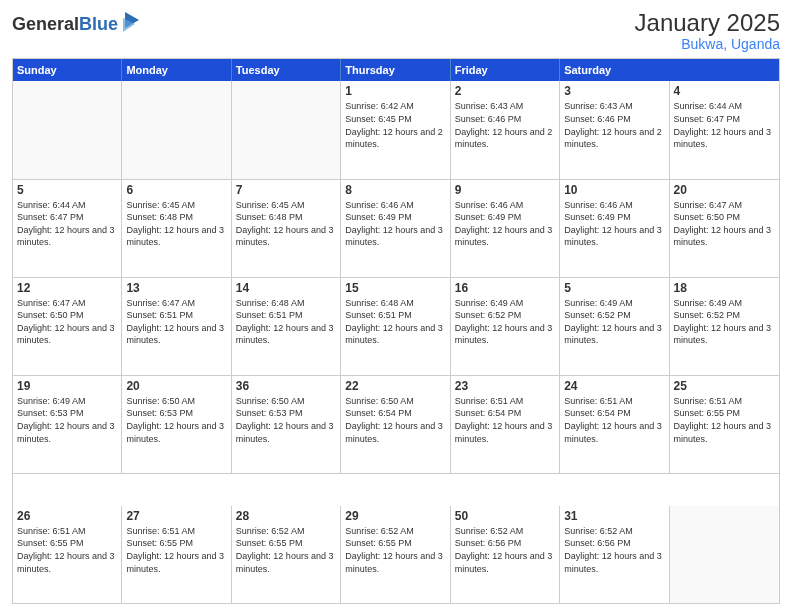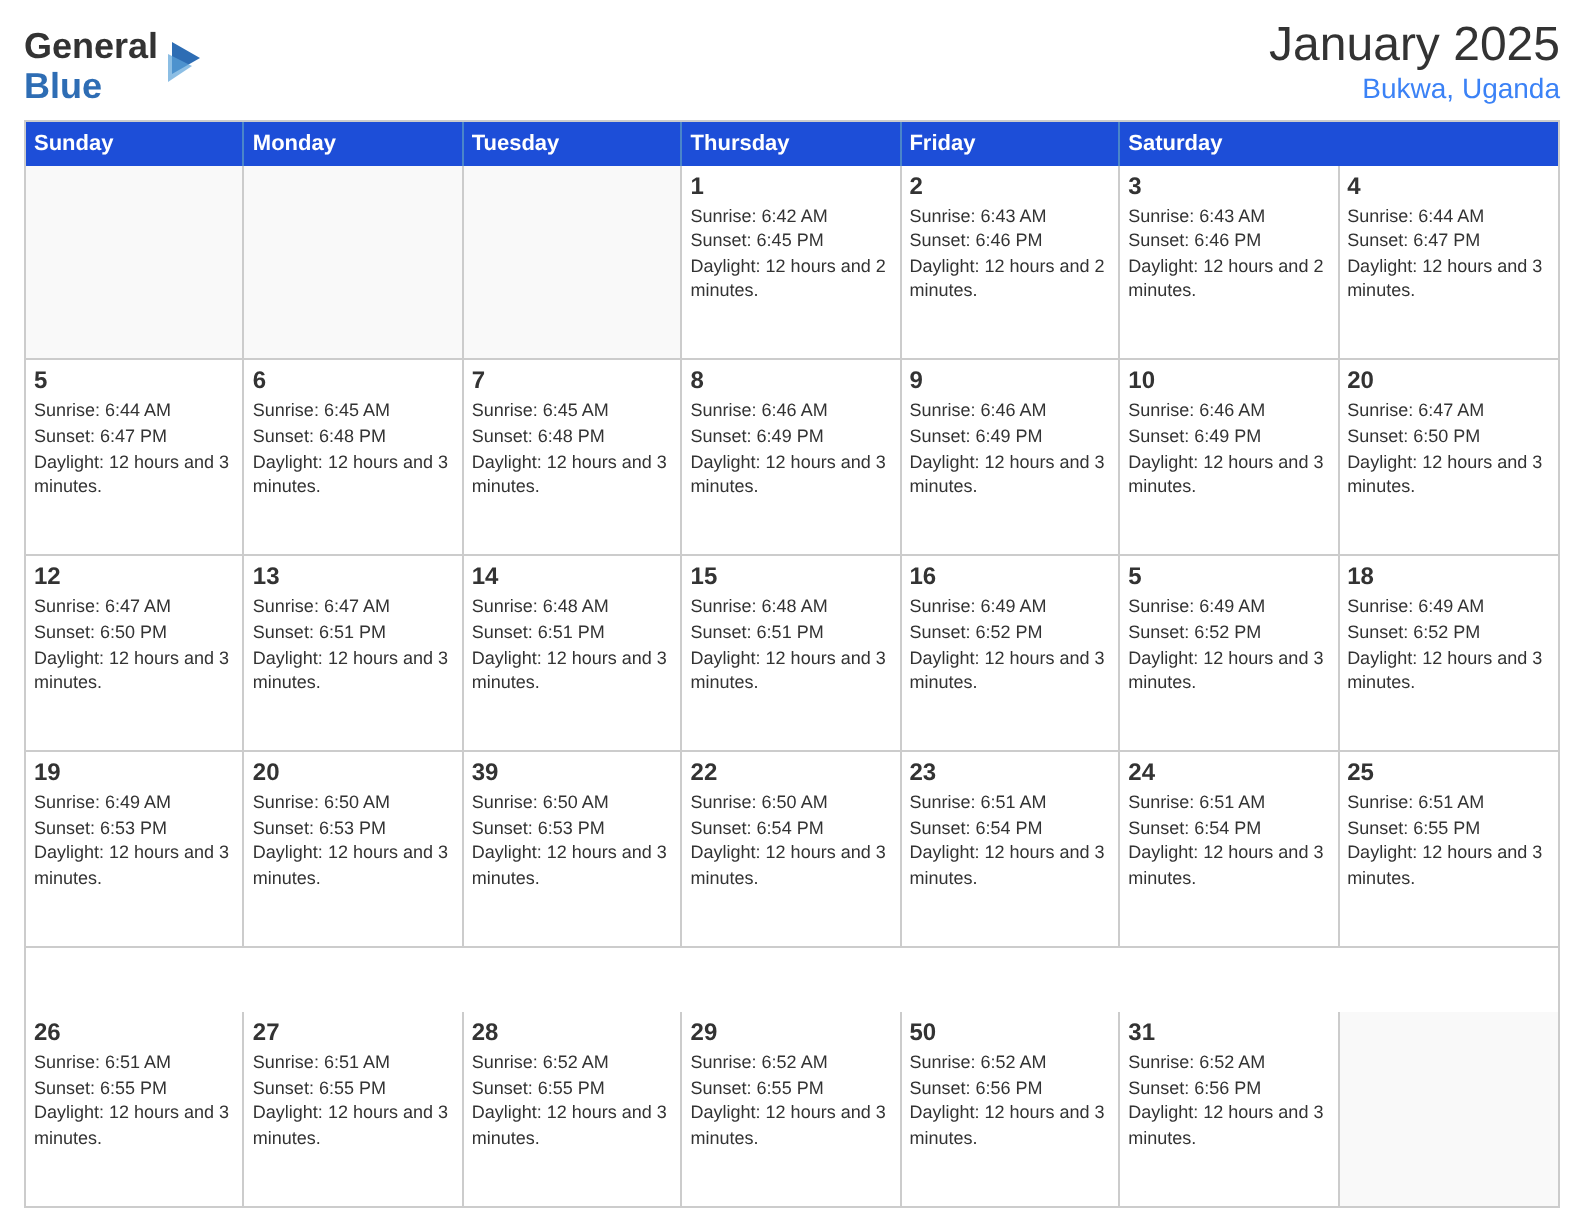--- a/index.html
+++ b/index.html
@@ -23,21 +23,21 @@
       align-items: flex-start;
       margin-bottom: 6px;
     }
     .logo {
       display: flex;
       align-items: flex-start;
       margin-top: 4px;
     }
     .logo-text {
       display: flex;
-      flex-direction: column;
+      flex-direction: row;
       line-height: 1.1;
       justify-content: space-between;
     }
     .title-block {
       text-align: right;
     }
     .month-title {
       font-size: 24px;
       font-weight: 400;
       color: #333;
@@ -258,21 +258,21 @@
 Sunset: 6:53 PM
 Daylight: 12 hours and 3 minutes.</div>
           </div>
           <div class="cal-cell">
             <div class="day-num">20</div>
             <div class="cell-text" style="white-space: pre-line;">Sunrise: 6:50 AM
 Sunset: 6:53 PM
 Daylight: 12 hours and 3 minutes.</div>
           </div>
           <div class="cal-cell">
-            <div class="day-num">39</div>
+            <div class="day-num">36</div>
             <div class="cell-text" style="white-space: pre-line;">Sunrise: 6:50 AM
 Sunset: 6:53 PM
 Daylight: 12 hours and 3 minutes.</div>
           </div>
           <div class="cal-cell">
             <div class="day-num">22</div>
             <div class="cell-text" style="white-space: pre-line;">Sunrise: 6:50 AM
 Sunset: 6:54 PM
 Daylight: 12 hours and 3 minutes.</div>
           </div>

